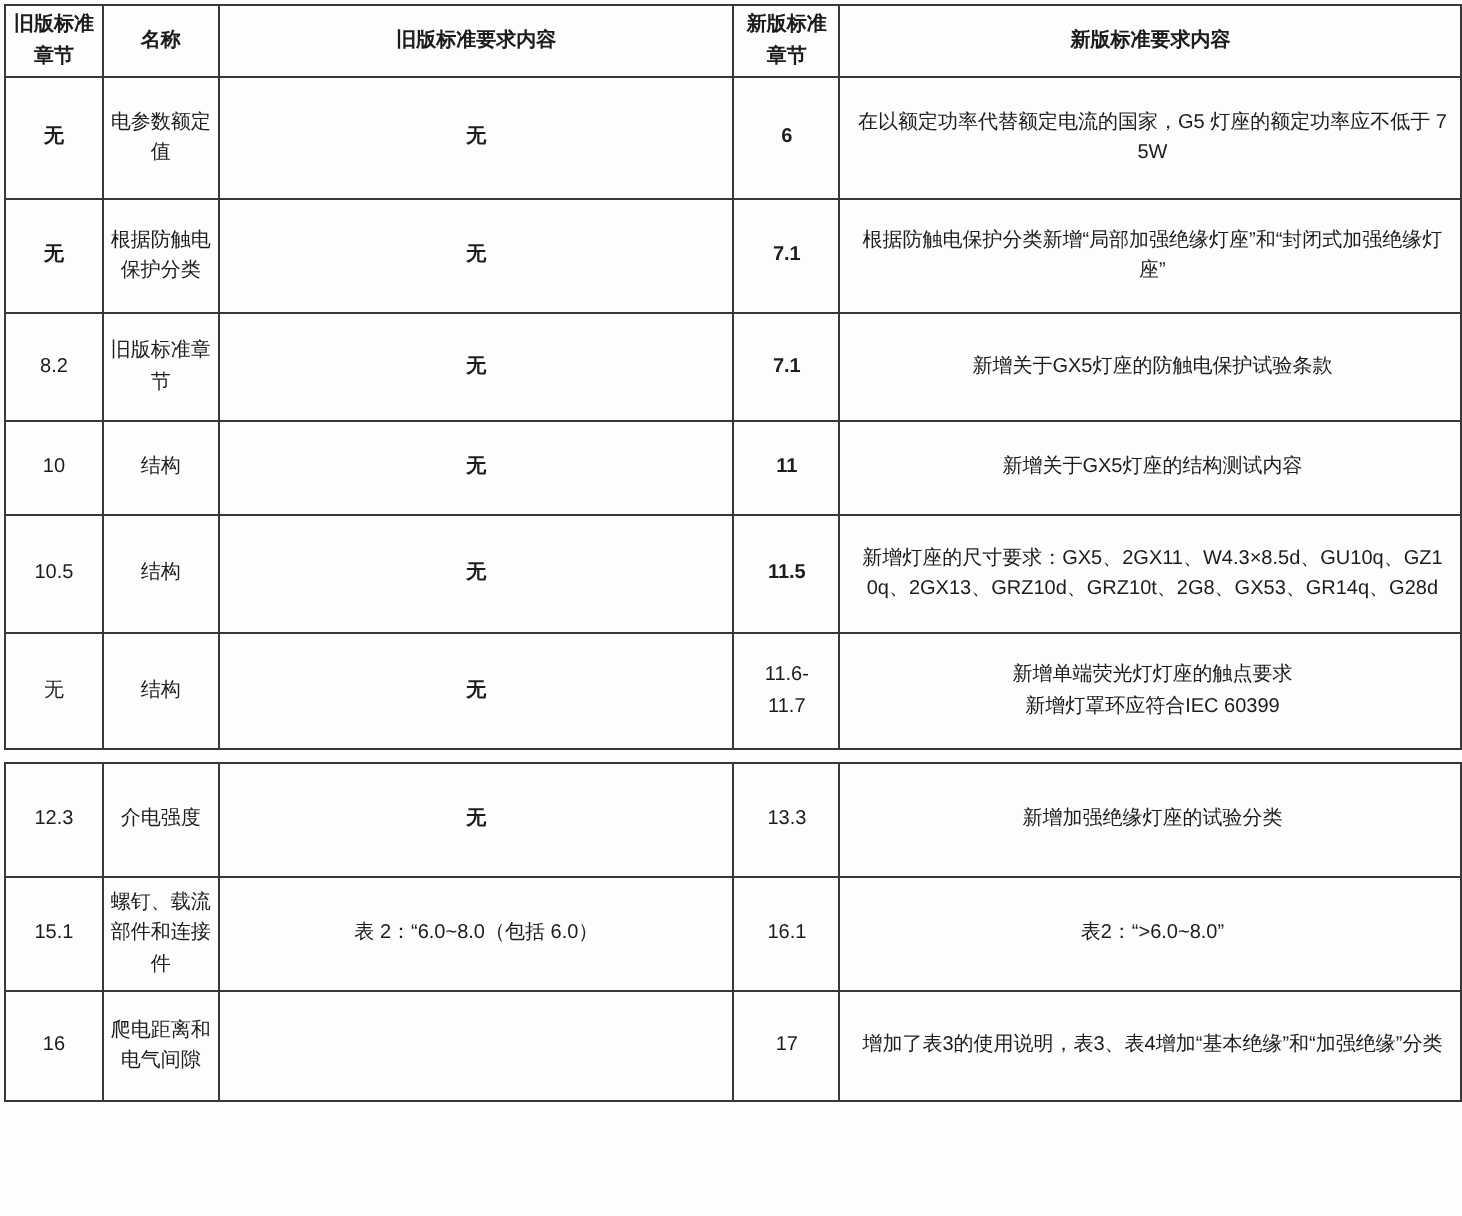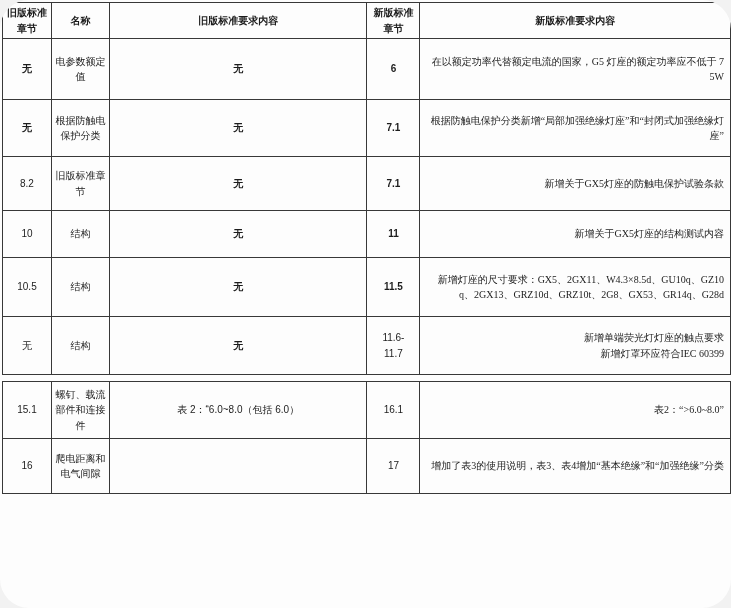--- a/index.html
+++ b/index.html
@@ -1,30 +1,29 @@
 <!DOCTYPE html>
 <html><head>
 <meta charset="utf-8">
 <style>
   html,body { margin:0; padding:0; background:#f2f2f2; }
   .page {
     position:relative; width:731px; height:608px; background:#fdfdfd;
     font-family:"Liberation Sans","DejaVu Sans",sans-serif; color:#1c1c1c;
     overflow:hidden;
-    border-radius:29px;
   }
   table { border-collapse:collapse; table-layout:fixed; margin-left:2px; }
   col.c1{width:49px;} col.c2{width:58px;} col.c3{width:258px;} col.c4{width:53px;} col.c5{width:311px;}
   td,th {
     border:1px solid #383838; font-size:10px; line-height:1.55;
     vertical-align:middle; padding:2px 3px; word-break:break-all;
   }
   th { font-weight:bold; text-align:center; font-size:10px; }
   .cen { text-align:center; }
-  .left { text-align:right; padding-left:8px; padding-right:6px;font-family:Liberation Serif, serif; }
+  .left { text-align:center; padding-left:8px; padding-right:6px; }
   .b { font-weight:bold; }
   .pre { white-space:pre-line; }
   #t1 { margin-top:2px; }
   #t2 { margin-top:6px; }
 </style>
 </head>
 <body>
 
 <div class="page">
 
@@ -93,20 +92,27 @@
 
   <table id="t2">
     <colgroup>
         <col class="c1">
         <col class="c2">
         <col class="c3">
         <col class="c4">
         <col class="c5">
       </colgroup>
     <tbody>
+        <tr style="height:57px">
+      <td class="cen">12.3</td>
+      <td class="cen">介电强度</td>
+      <td class="cen b">无</td>
+      <td class="cen">13.3</td>
+      <td class="left">新增加强绝缘灯座的试验分类</td>
+    </tr>
     <tr style="height:57px">
       <td class="cen">15.1</td>
       <td class="cen">螺钉、载流部件和连接件</td>
       <td class="cen">表 2：“6.0~8.0（包括 6.0）</td>
       <td class="cen">16.1</td>
       <td class="left">表2：“&gt;6.0~8.0”</td>
     </tr>
     <tr style="height:55px">
       <td class="cen">16</td>
       <td class="cen">爬电距离和电气间隙</td>

